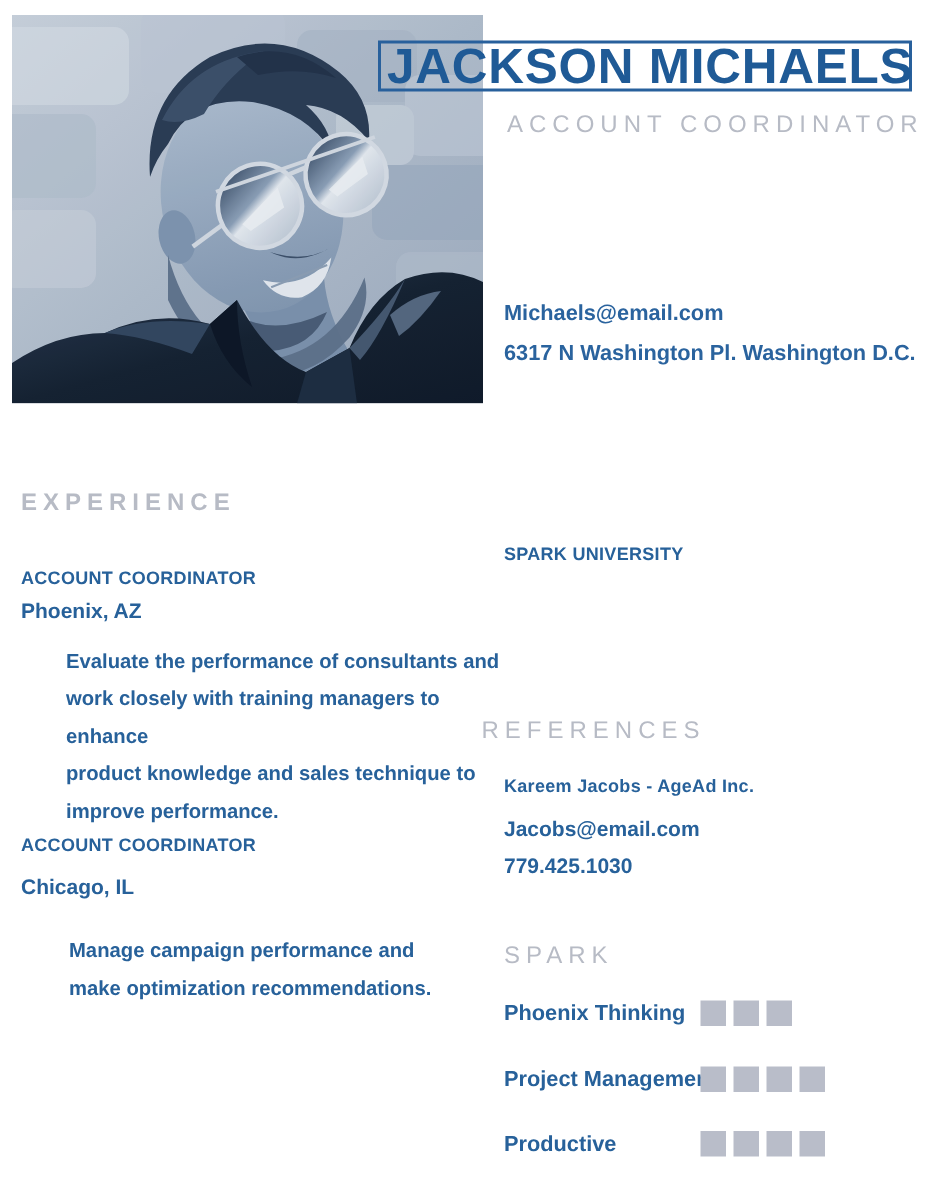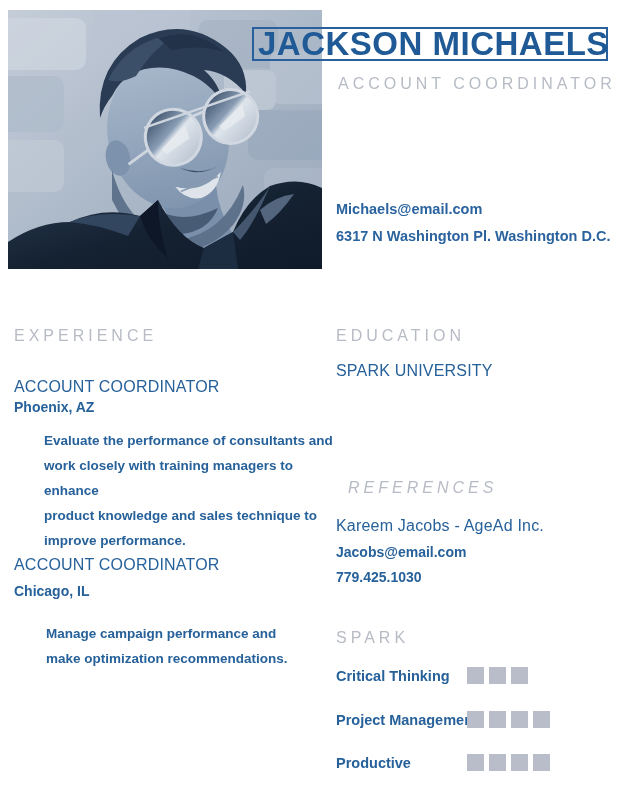--- a/index.html
+++ b/index.html
@@ -25,21 +25,21 @@
     font-size:16px;letter-spacing:4px;color:#b7bbc5;font-weight:500;
   }
   .contact{position:absolute;left:336px;top:196px;}
   .contact-line{
     font-size:14.5px;font-weight:600;color:#2a639e;line-height:27px;white-space:nowrap;
   }
   .sec-heading{
     position:absolute;font-size:16px;letter-spacing:4px;color:#b7bbc5;font-weight:500;
   }
   .job-title,.entry-strong{
-    position:absolute;font-size:16px;font-weight:normal;color:#27619a;letter-spacing:0.2px;white-space:nowrap;
+    position:absolute;font-size:12px;font-weight:bold;color:#27619a;letter-spacing:0.2px;white-space:nowrap;
   }
   .job-loc,.entry-line{
     position:absolute;font-size:14px;font-weight:600;color:#27619a;white-space:nowrap;
   }
   .job-desc{
     position:absolute;width:306px;font-size:13.5px;font-weight:600;color:#27619a;
     line-height:25px;white-space:pre-line;margin-left:30px;
   }
   .skill-label{
     position:absolute;font-size:14.5px;font-weight:bold;color:#27619a;white-space:nowrap;
@@ -136,45 +136,44 @@
   <div class="name-box"></div>
   <div class="name-text">JACKSON MICHAELS</div>
 
   <div class="subtitle">ACCOUNT COORDINATOR</div>
 
   <div class="contact">
     <div class="contact-line">Michaels@email.com</div>
     <div class="contact-line">6317 N Washington Pl. Washington D.C.</div>
   </div>
 
-  <div class="sec-heading" style="left:14px;top:327px;">EXPERIENCE</div>
+  <div class="sec-heading" style="left:14px;top:327px;font-weight:bold;">EXPERIENCE</div>
 
   <div class="job-title" style="left:14px;top:378px;">ACCOUNT COORDINATOR</div>
   <div class="job-loc" style="left:14px;top:399px;">Phoenix, AZ</div>
   <div class="job-desc" style="left:14px;top:428px;">Evaluate the performance of consultants and
 work closely with training managers to enhance
 product knowledge and sales technique to
 improve performance.</div>
 
   <div class="job-title" style="left:14px;top:556px;">ACCOUNT COORDINATOR</div>
   <div class="job-loc" style="left:14px;top:583px;">Chicago, IL</div>
   <div class="job-desc" style="left:16px;top:621px;">Manage campaign performance and
 make optimization recommendations.</div>
 
-  <div class="sec-heading" style="left:336px;top:327px;">EDUCATION</div>
   <div class="entry-strong" style="left:336px;top:362px;">SPARK UNIVERSITY</div>
 
-  <div class="sec-heading" style="left:348px;top:479px;font-style:italic;">REFERENCES</div>
+  <div class="sec-heading" style="left:321px;top:479px;">REFERENCES</div>
   <div class="entry-strong" style="left:336px;top:517px;">Kareem Jacobs - AgeAd Inc.</div>
   <div class="entry-line" style="left:336px;top:544px;">Jacobs@email.com</div>
   <div class="entry-line" style="left:336px;top:569px;">779.425.1030</div>
 
   <div class="sec-heading" style="left:336px;top:629px;">SPARK</div>
 
-  <div class="skill-label" style="left:336px;top:668px;">Critical Thinking</div>
+  <div class="skill-label" style="left:336px;top:668px;">Phoenix Thinking</div>
   <div class="skill-squares" style="top:667px;">
       <span class="sq"></span>
       <span class="sq"></span>
       <span class="sq"></span>
     </div>
 
   <div class="skill-label" style="left:336px;top:712px;">Project Management</div>
   <div class="skill-squares" style="top:711px;">
       <span class="sq"></span>
       <span class="sq"></span>

